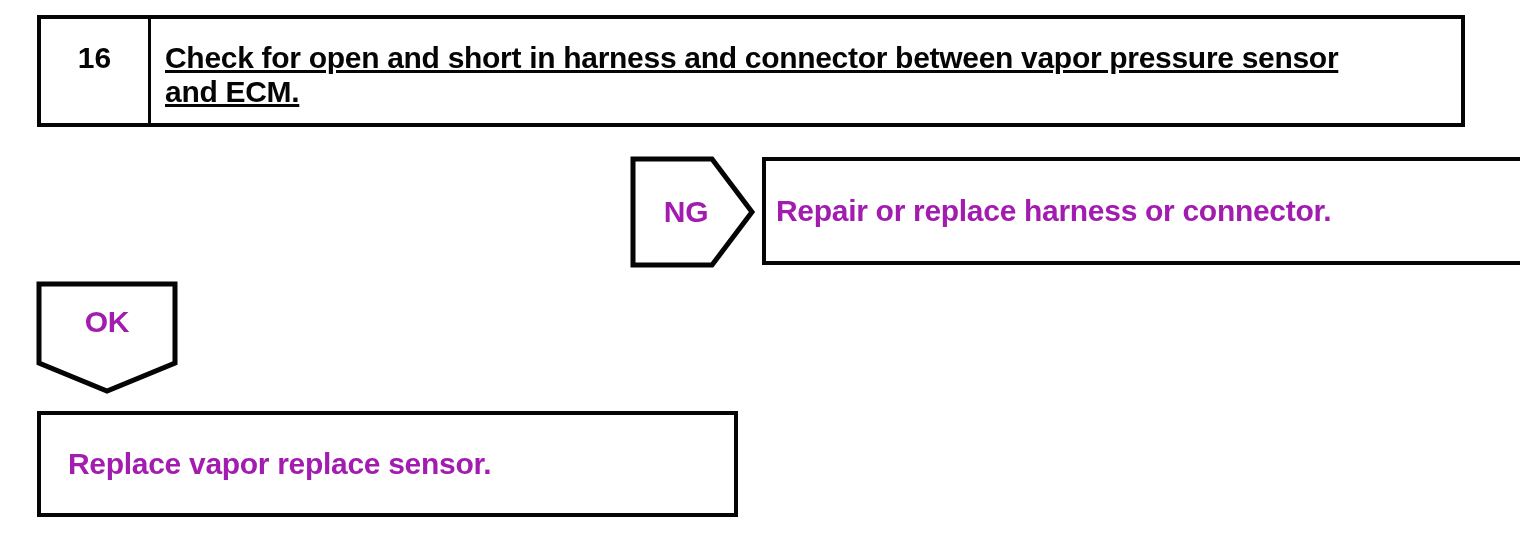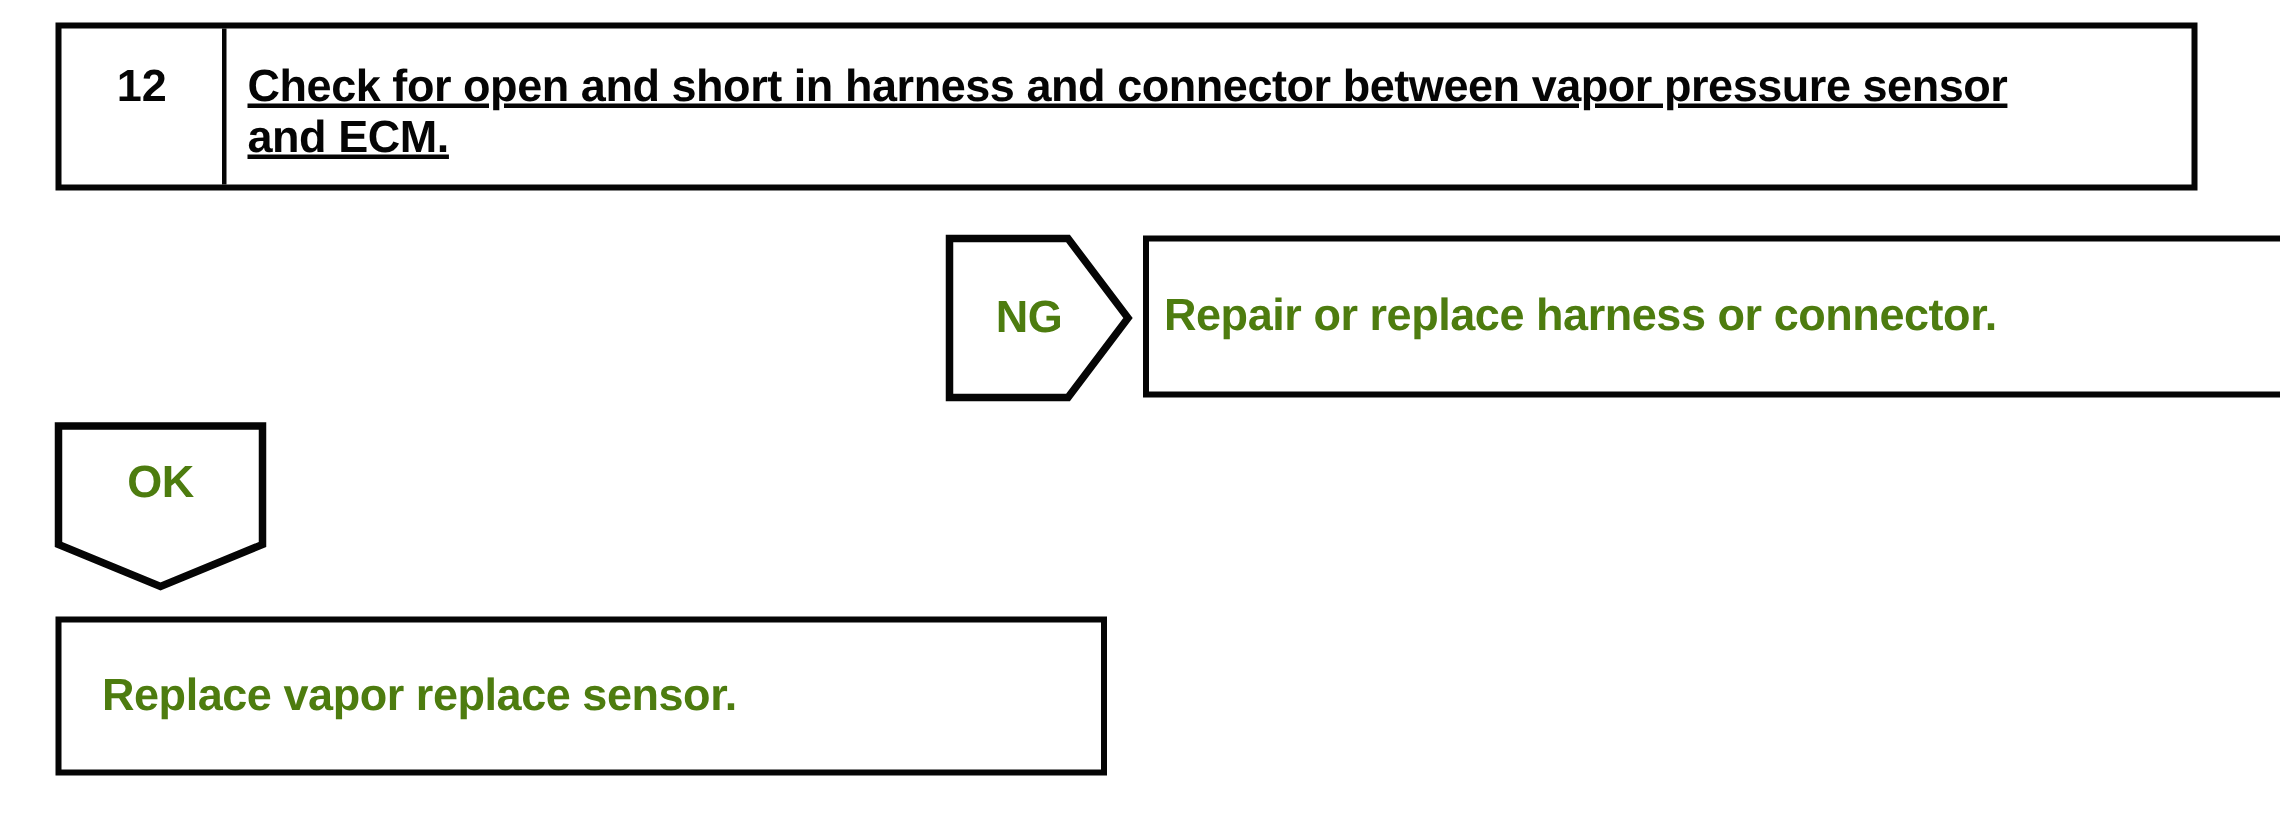--- a/index.html
+++ b/index.html
@@ -13,21 +13,21 @@
     height: 546px;
     background: #ffffff;
     font-family: "Liberation Sans", sans-serif;
     color: #050505;
     overflow: hidden;
   }
   .bold-text {
     font-weight: bold;
     font-size: 30px;
     letter-spacing: -0.3px;
-    color: #4d7c0f;
+    color: #a21caf;
   }
   
   .step-box {
     position: absolute;
     left: 37px;
     top: 15px;
     width: 1428px;
     height: 112px;
     border: 4px solid #050505;
     box-sizing: border-box;
@@ -123,21 +123,21 @@
     stroke-width: 5;
     stroke-linejoin: miter;
   }
 </style>
 </head>
 <body>
 
 <div class="canvas">
 
   <div class="step-box">
-    <div class="step-num">12</div>
+    <div class="step-num">16</div>
     <div class="step-text">
       <p>Check for open and short in harness and connector between vapor pressure sensor and ECM.</p>
     </div>
   </div>
 
   <svg class="ng-shape" width="126" height="112" viewBox="0 0 126 112">
     <polygon points="3,3 82,3 122,56 82,109 3,109"></polygon>
   </svg>
   <div class="ng-label bold-text">NG</div>
 

